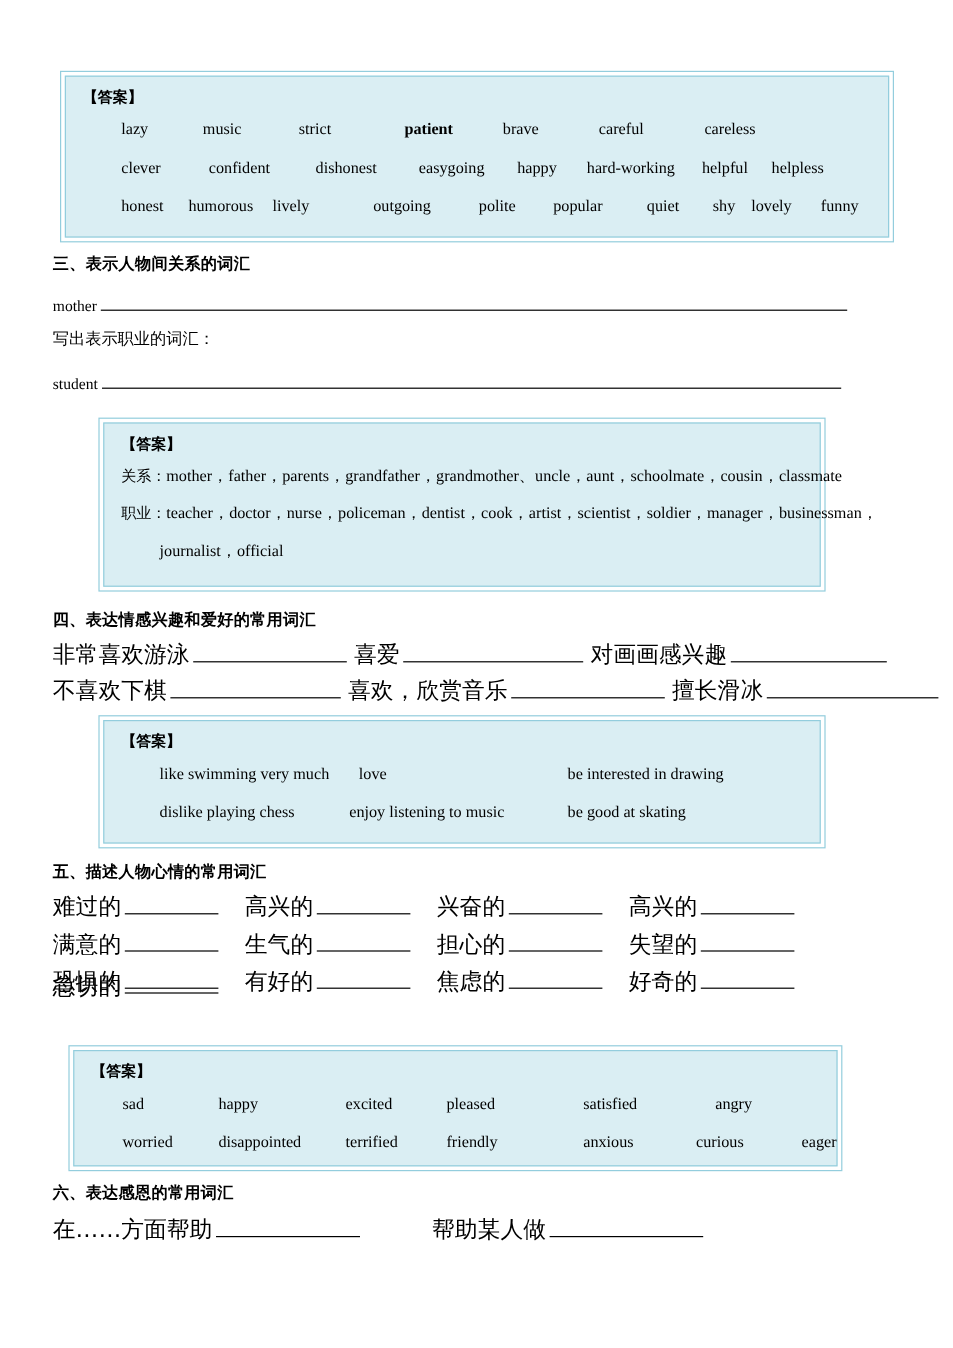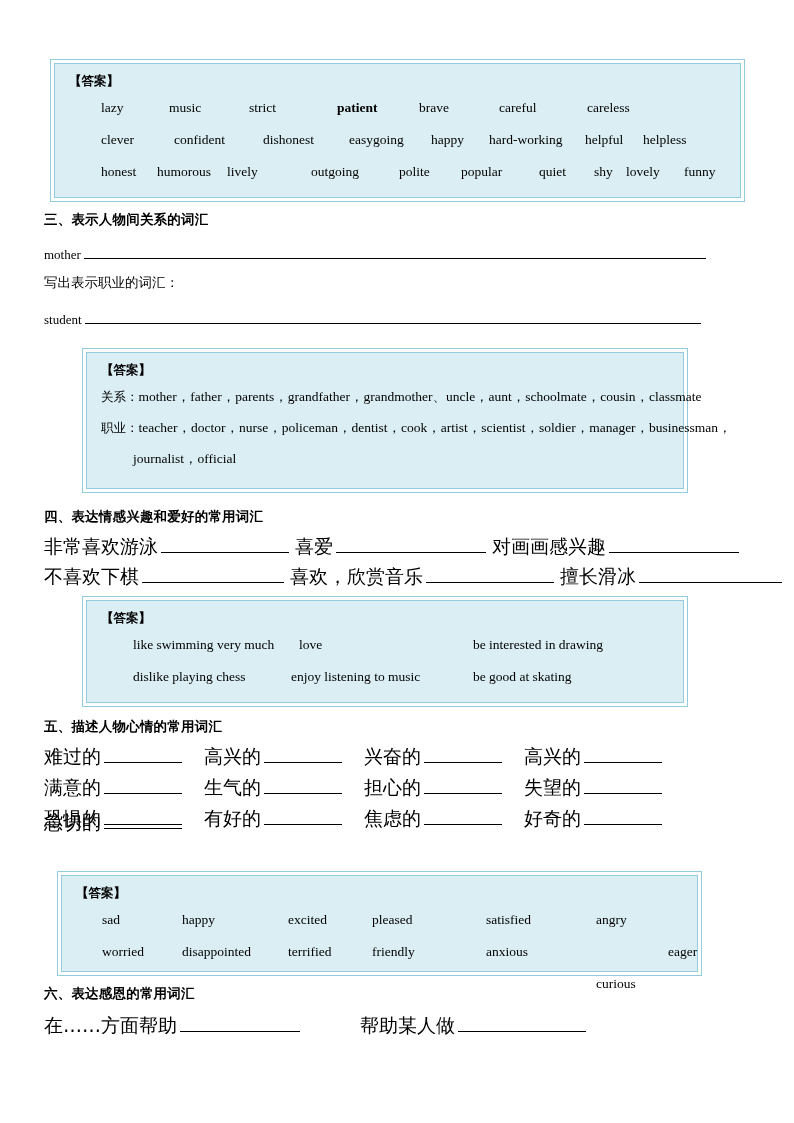--- a/index.html
+++ b/index.html
@@ -216,21 +216,21 @@
           <span class="w" style="left: 310px;">pleased</span>
           <span class="w" style="left: 424px;">satisfied</span>
           <span class="w" style="left: 534px;">angry</span>
         </div>
       <div class="ans-row" id="b5r1">
           <span class="w" style="left: 40px;">worried</span>
           <span class="w" style="left: 120px;">disappointed</span>
           <span class="w" style="left: 226px;">terrified</span>
           <span class="w" style="left: 310px;">friendly</span>
           <span class="w" style="left: 424px;">anxious</span>
-          <span class="w" style="left: 534px; margin-top: 32px;">curious</span>
+          <span class="w" style="left: 518px;">curious</span>
           <span class="w" style="left: 606px;">eager</span>
         </div>
     </div>
   </div>
 
   <div class="section-heading" style="left:44px; top:985px;">六、表达感恩的常用词汇</div>
 
   <div class="row" id="s6r0" style="left:44px; top:1017px;"><span class="lbl-cn">在……方面帮助</span><span class="blank" style="width: 120px; margin-left: 3px; margin-right: 60px;"></span><span class="lbl-cn">帮助某人做</span><span class="blank" style="width: 128px; margin-left: 3px;"></span></div>
 
 </div>

